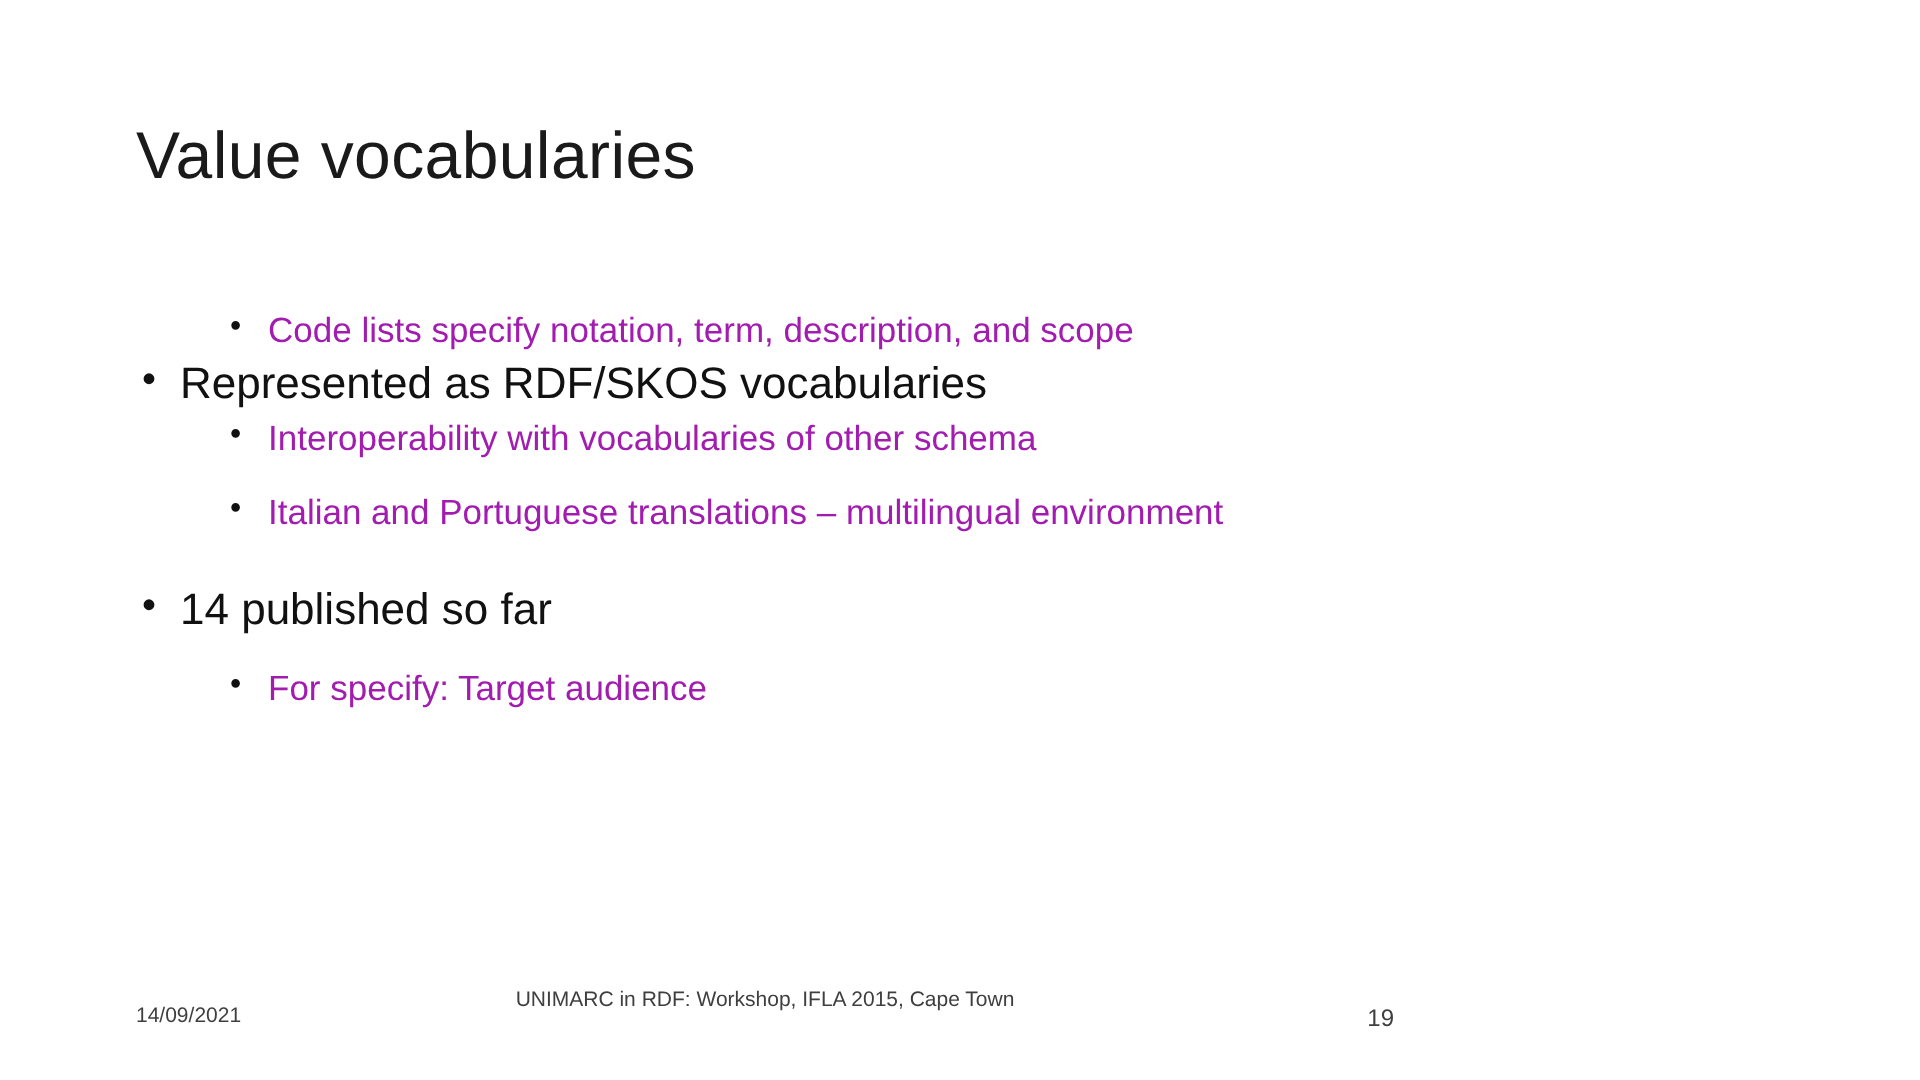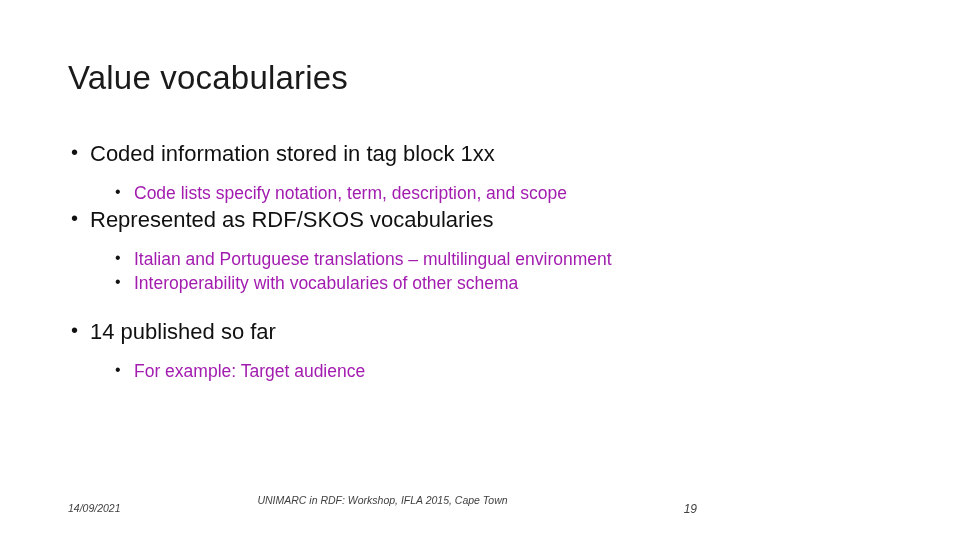--- a/index.html
+++ b/index.html
@@ -77,21 +77,20 @@
   .gap-top-a { margin-top: 14px; }
   .gap-top-b { }
   .gap-top-c { margin-top: 23px; }
 
   .footer {
     position: absolute;
     left: 0;
     right: 0;
     bottom: 0;
     height: 46px;
-    font-style: italic;
   }
   .footer-date {
     position: absolute;
     left: 68px;
     top: 8px;
     font-size: 10.5px;
     color: #3f3f3f;
   }
   .footer-center {
     position: absolute;
@@ -113,33 +112,32 @@
 </style>
 </head>
 <body>
 
 <div class="slide">
 
   <div class="slide-title">Value vocabularies</div>
 
   <div class="body-block">
 
-    <div class="bullet-l1">Coded information stored in tag block 1xx</div>
 
     <div class="bullet-l2 indent-2 gap-top-a">Code lists specify notation, term, description, and scope</div>
 
     <div class="bullet-l1 gap-top-b">Represented as RDF/SKOS vocabularies</div>
 
+    <div class="bullet-l2 indent-2">Interoperability with vocabularies of other schema</div>
+
     <div class="bullet-l2 indent-2 gap-top-a">Italian and Portuguese translations – multilingual environment</div>
-
-    <div class="bullet-l2 indent-2">Interoperability with vocabularies of other schema</div>
 
     <div class="bullet-l1 gap-top-c">14 published so far</div>
 
-    <div class="bullet-l2 indent-2 gap-top-a">For example: Target audience</div>
+    <div class="bullet-l2 indent-2 gap-top-a">For specify: Target audience</div>
 
   </div>
 
   <div class="footer">
     <div class="footer-date">14/09/2021</div>
     <div class="footer-center">UNIMARC in RDF: Workshop, IFLA 2015, Cape Town</div>
     <div class="footer-page">19</div>
   </div>
 
 </div>

